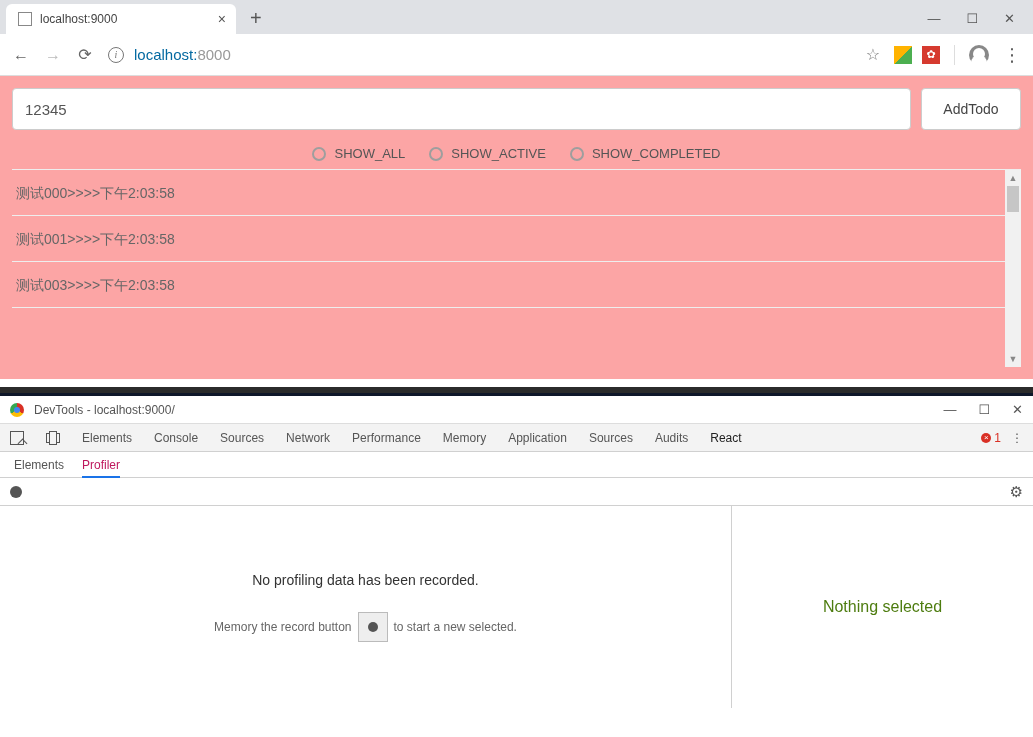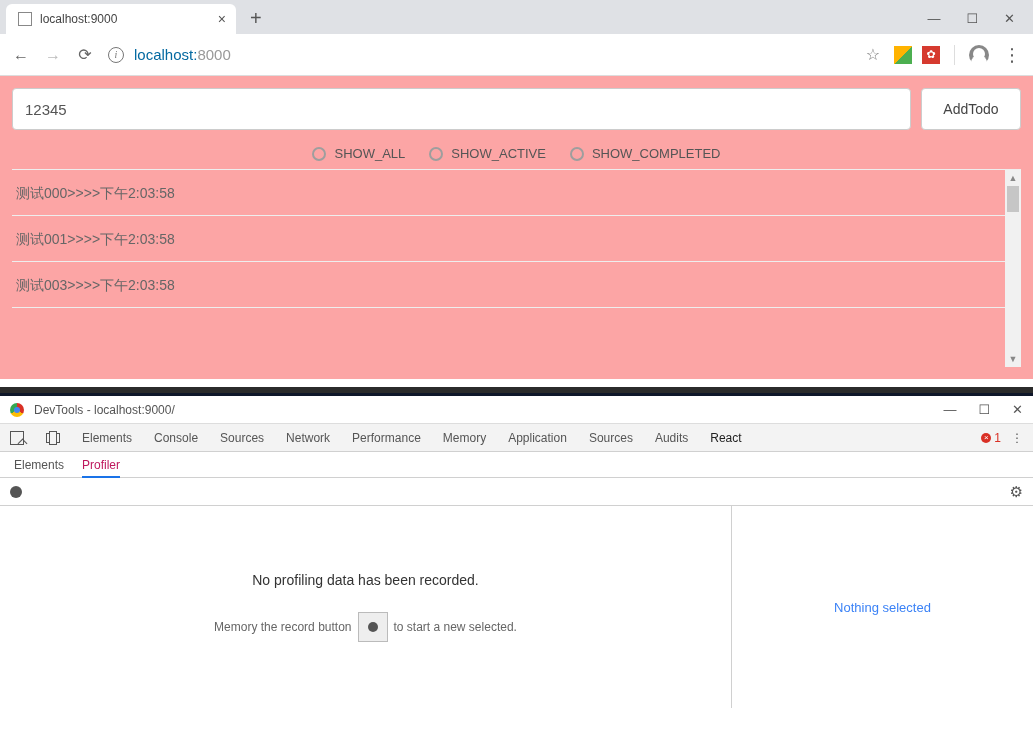--- a/index.html
+++ b/index.html
@@ -200,21 +200,21 @@
   .rec-btn {
     width:30px;height:30px;border:1px solid #bbb;background:#eee;
     display:inline-flex;align-items:center;justify-content:center;margin:0 6px;
     vertical-align:middle;
   }
   .rec-btn .dot{width:10px;height:10px;border-radius:50%;background:#555;}
   .dt-left .msg1{color:#333;font-size:14px;}
   .dt-left .msg2{font-size:12px;color:#666;display:flex;align-items:center;}
   .dt-right {
     flex:1;display:flex;align-items:center;justify-content:center;
-    color:#3b82f6;font-size:13px;
+    color:#4d7c0f;font-size:16px;
   }
 
   .inspect-icon{display:inline-block;width:14px;height:14px;border:1.5px solid #555;position:relative;}
   .inspect-icon::after{content:"";position:absolute;right:-3px;bottom:-3px;width:6px;height:6px;border-left:1.5px solid #555;border-top:1.5px solid #555;transform:rotate(45deg);}
   .device-icon{display:inline-block;width:14px;height:10px;border:1.5px solid #555;position:relative;}
   .device-icon::after{content:"";position:absolute;left:2px;top:-3px;width:6px;height:12px;border:1.5px solid #555;background:#f3f3f3;}
 </style>
 </head>
 <body>
 

